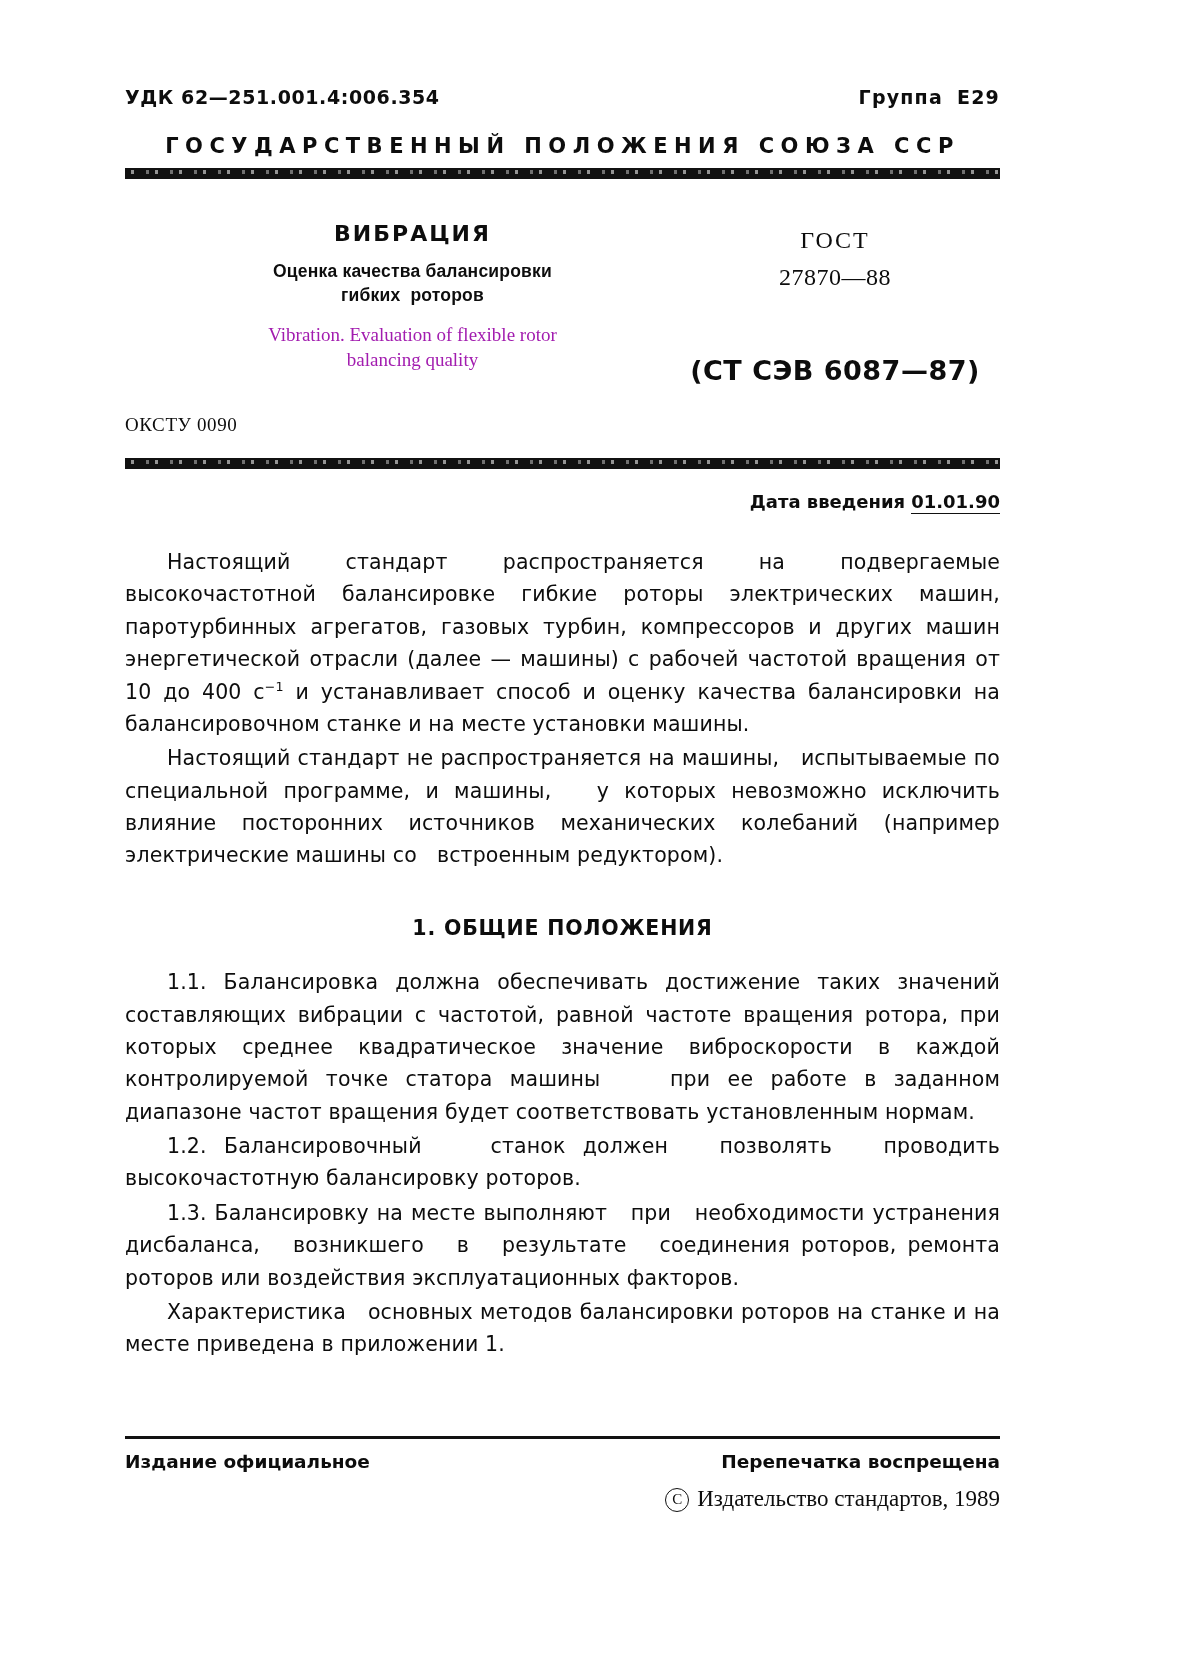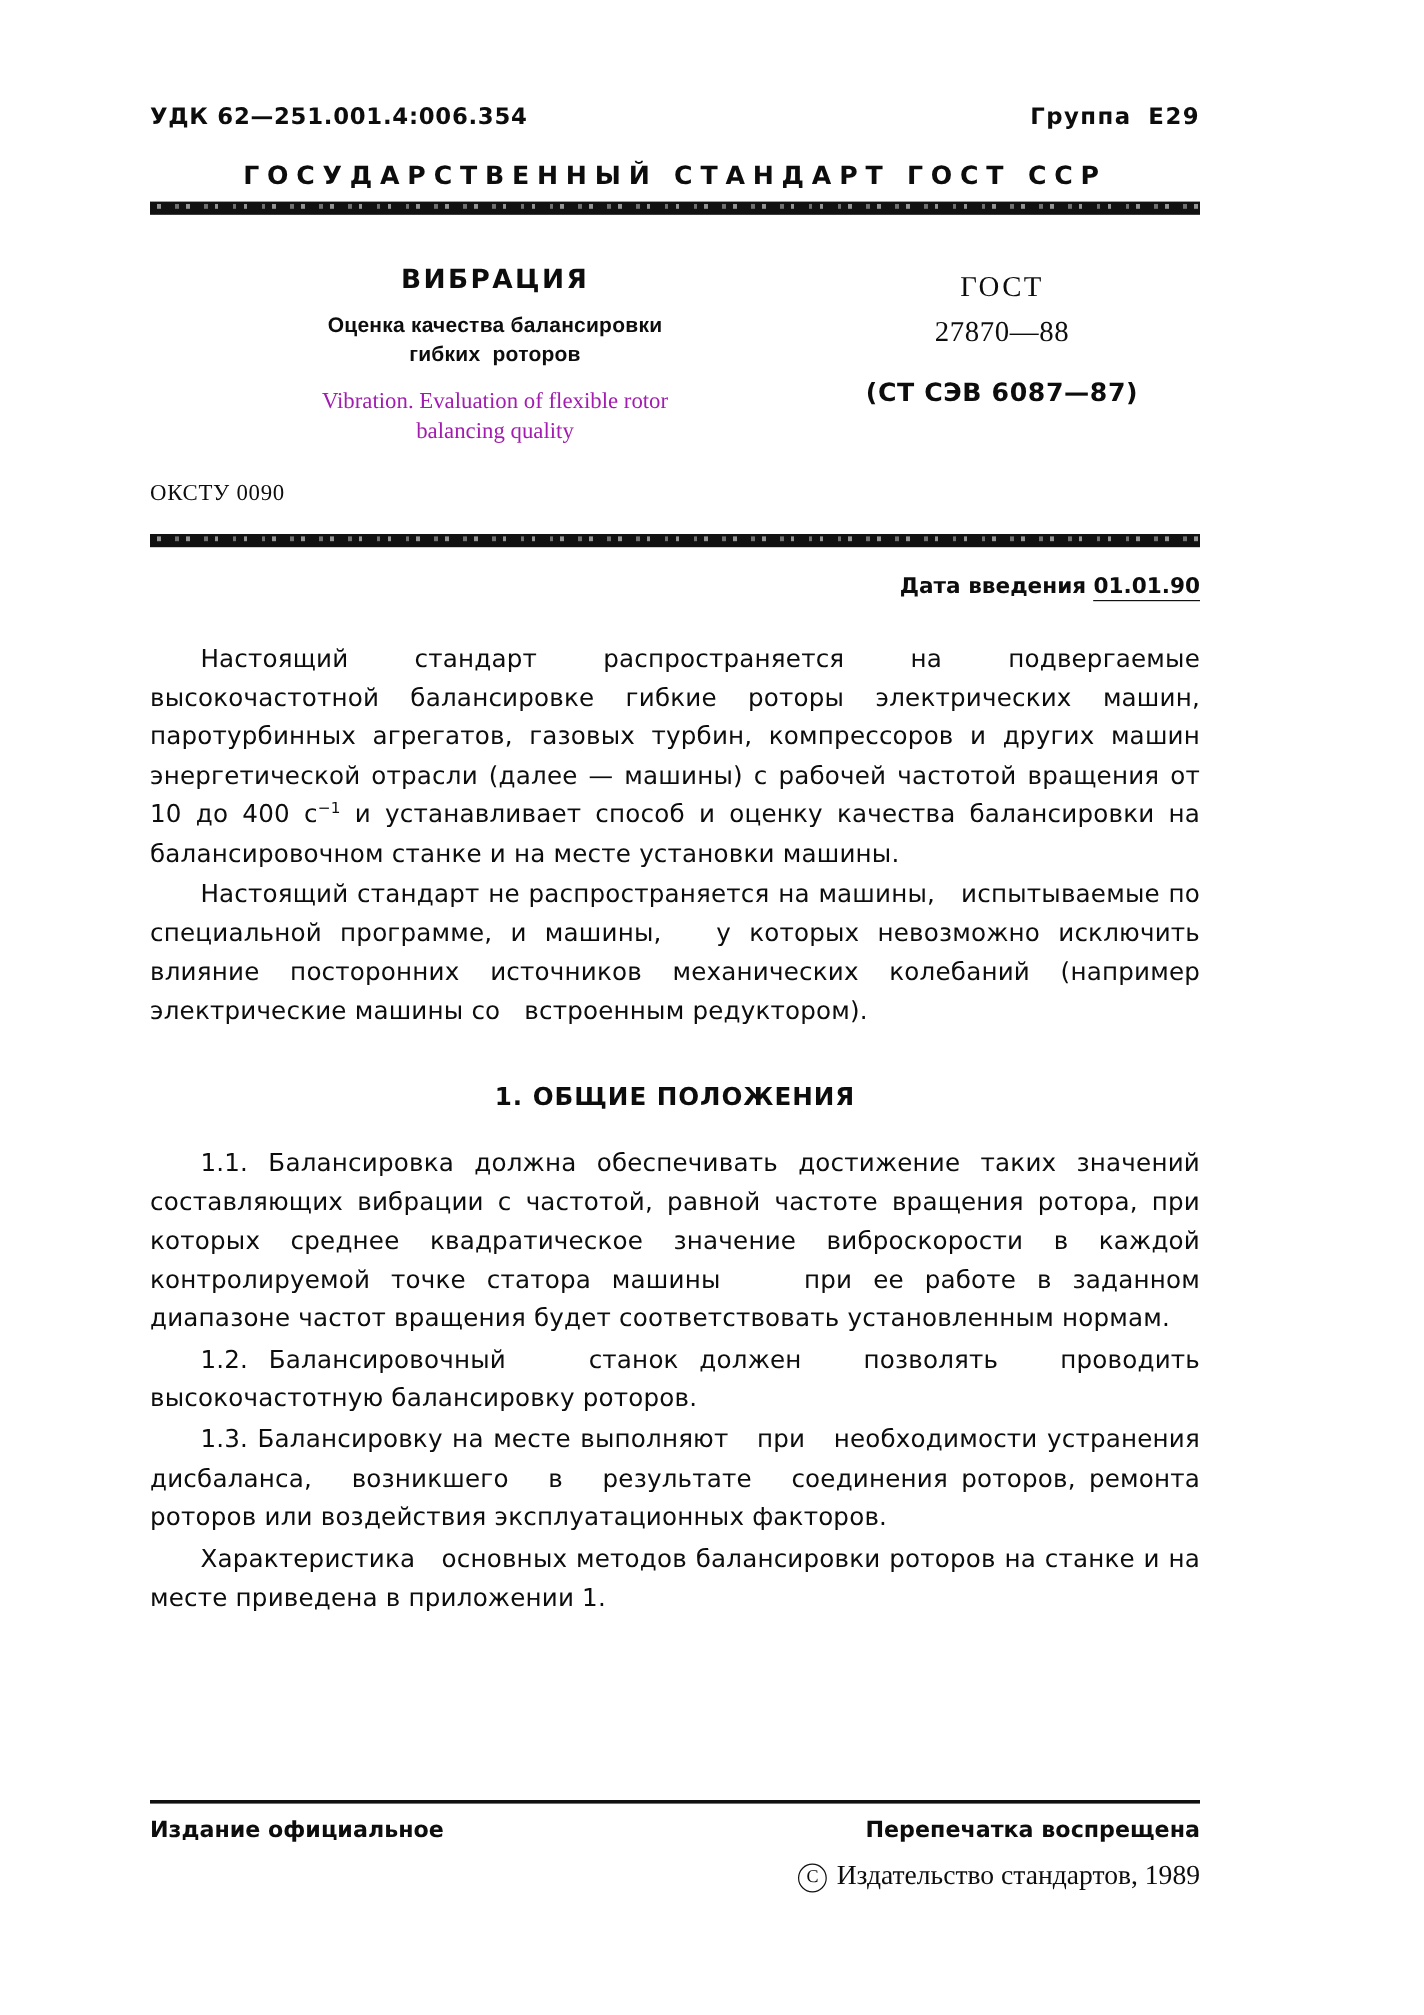--- a/index.html
+++ b/index.html
@@ -118,22 +118,22 @@
   }
   .g-num {
     font-family: "Liberation Serif", serif;
     font-size: 24px;
     margin-top: 10px;
     letter-spacing: 0.5px;
   }
   .g-st {
     font-family: "DejaVu Sans", sans-serif;
     font-weight: bold;
-    font-size: 21px;
-    margin-top: 24px;
+    font-size: 27px;
+    margin-top: 64px;
     letter-spacing: 0.5px;
   }
 
   .okstu {
     margin-top: 28px;
     font-family: "Liberation Serif", serif;
     font-size: 19px;
     letter-spacing: 0.6px;
   }
 
@@ -174,21 +174,21 @@
     font-size: 20.5px;
     letter-spacing: 0.8px;
   }
 
   sup { font-size: 0.62em; vertical-align: super; }
 
   
   .footer {
     position: absolute;
     left: 125px;
-    top: 1500px;
+    top: 1436px;
     width: 875px;
   }
   .footer-rule {
     height: 3px;
     background: #111;
   }
   .footer-row {
     display: flex;
     justify-content: space-between;
     margin-top: 12px;
@@ -221,21 +221,21 @@
 <div class="page">
   <div class="content">
 
     <div class="top-row">
       <span class="udk">УДК 62—251.001.4:006.354</span>
       <span class="group">
         <span>Группа</span><span class="grp-num">Е29</span>
       </span>
     </div>
 
-    <div class="gost-title">ГОСУДАРСТВЕННЫЙ СТАНДАРТ ГОСТ ССР</div>
+    <div class="gost-title">ГОСУДАРСТВЕННЫЙ ПОЛОЖЕНИЯ СОЮЗА ССР</div>
 
     <div class="rule-thick"></div>
 
     <div class="title-block">
       <div class="title-left">
         <div class="t-main">ВИБРАЦИЯ</div>
         <div class="t-sub">Оценка качества балансировки<br>гибких&nbsp; роторов</div>
         <div class="t-en">Vibration. Evaluation of flexible rotor<br>balancing quality</div>
       </div>
       <div class="title-right">

